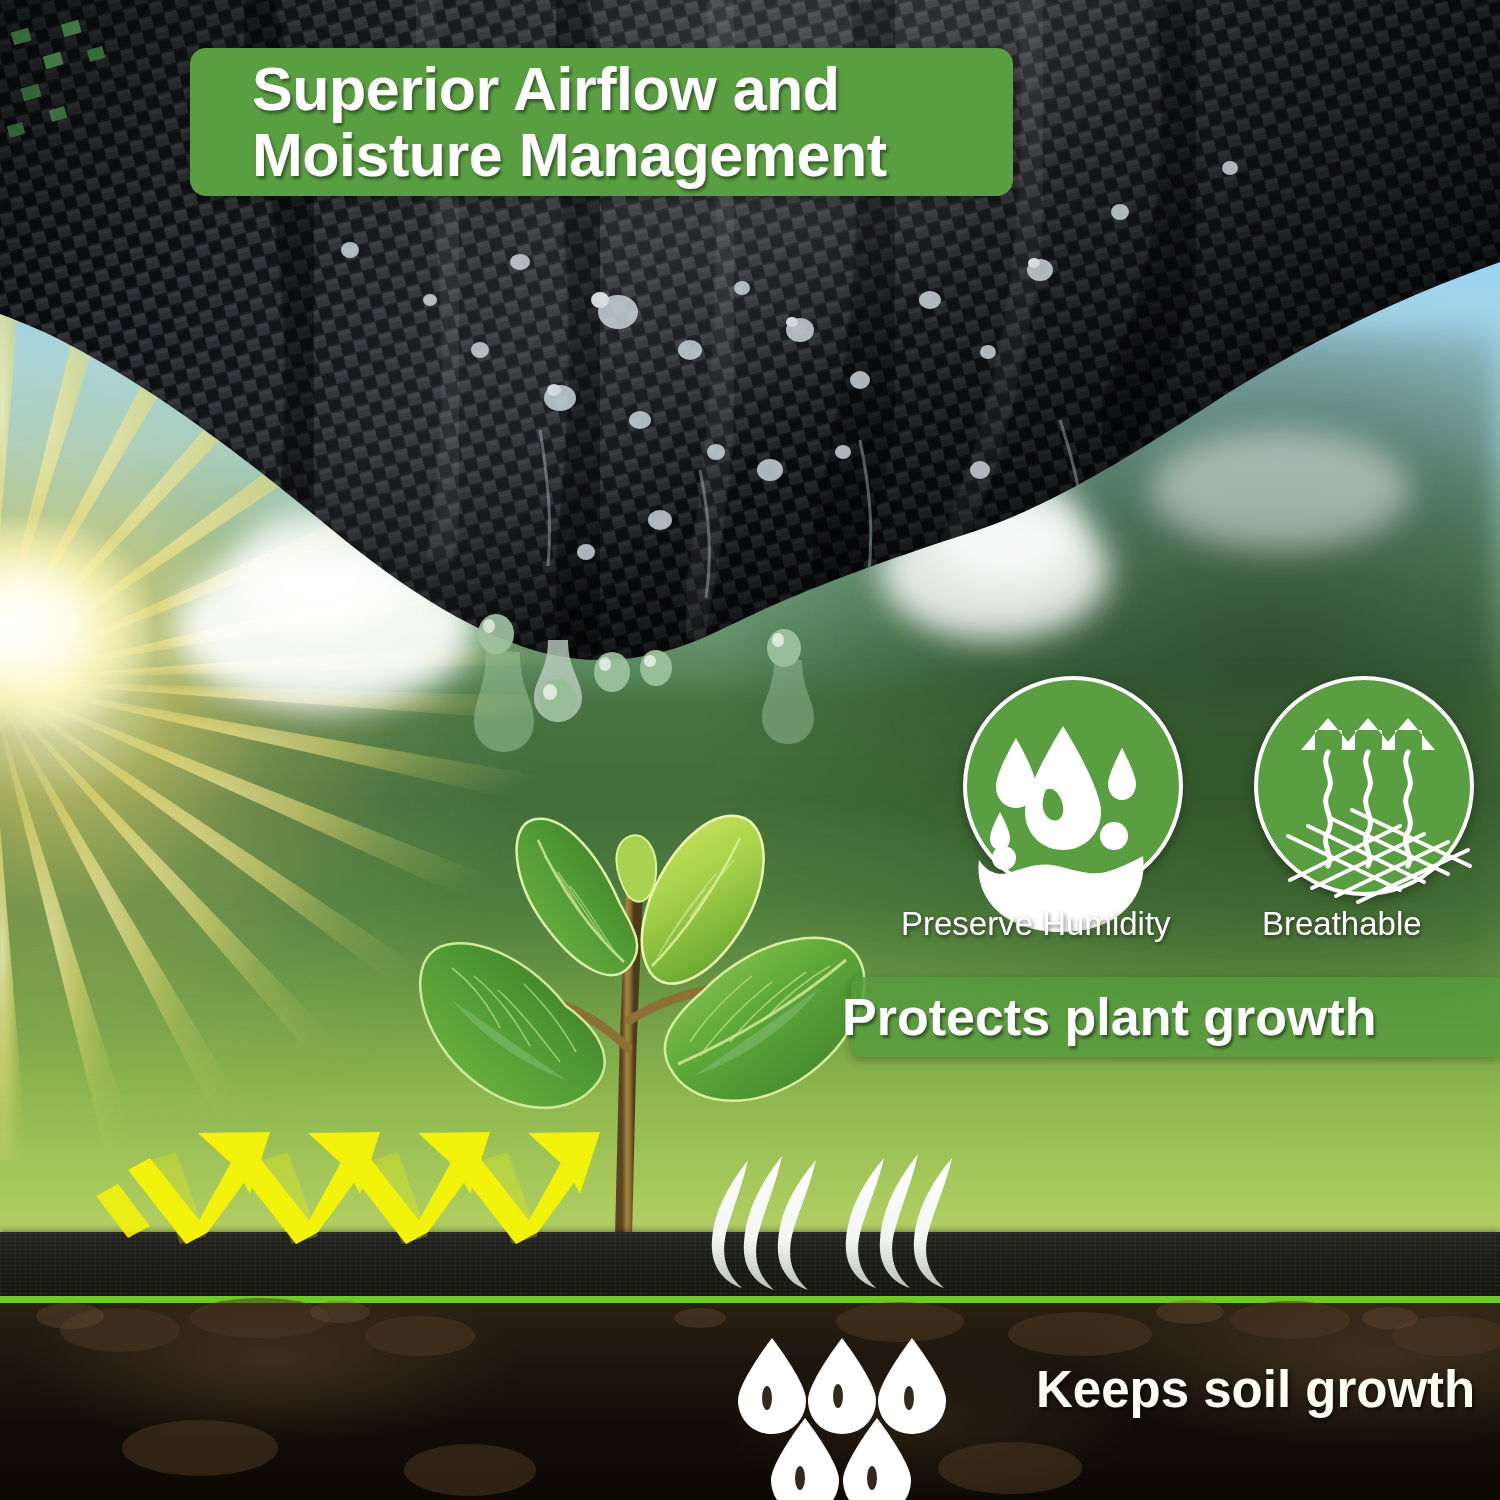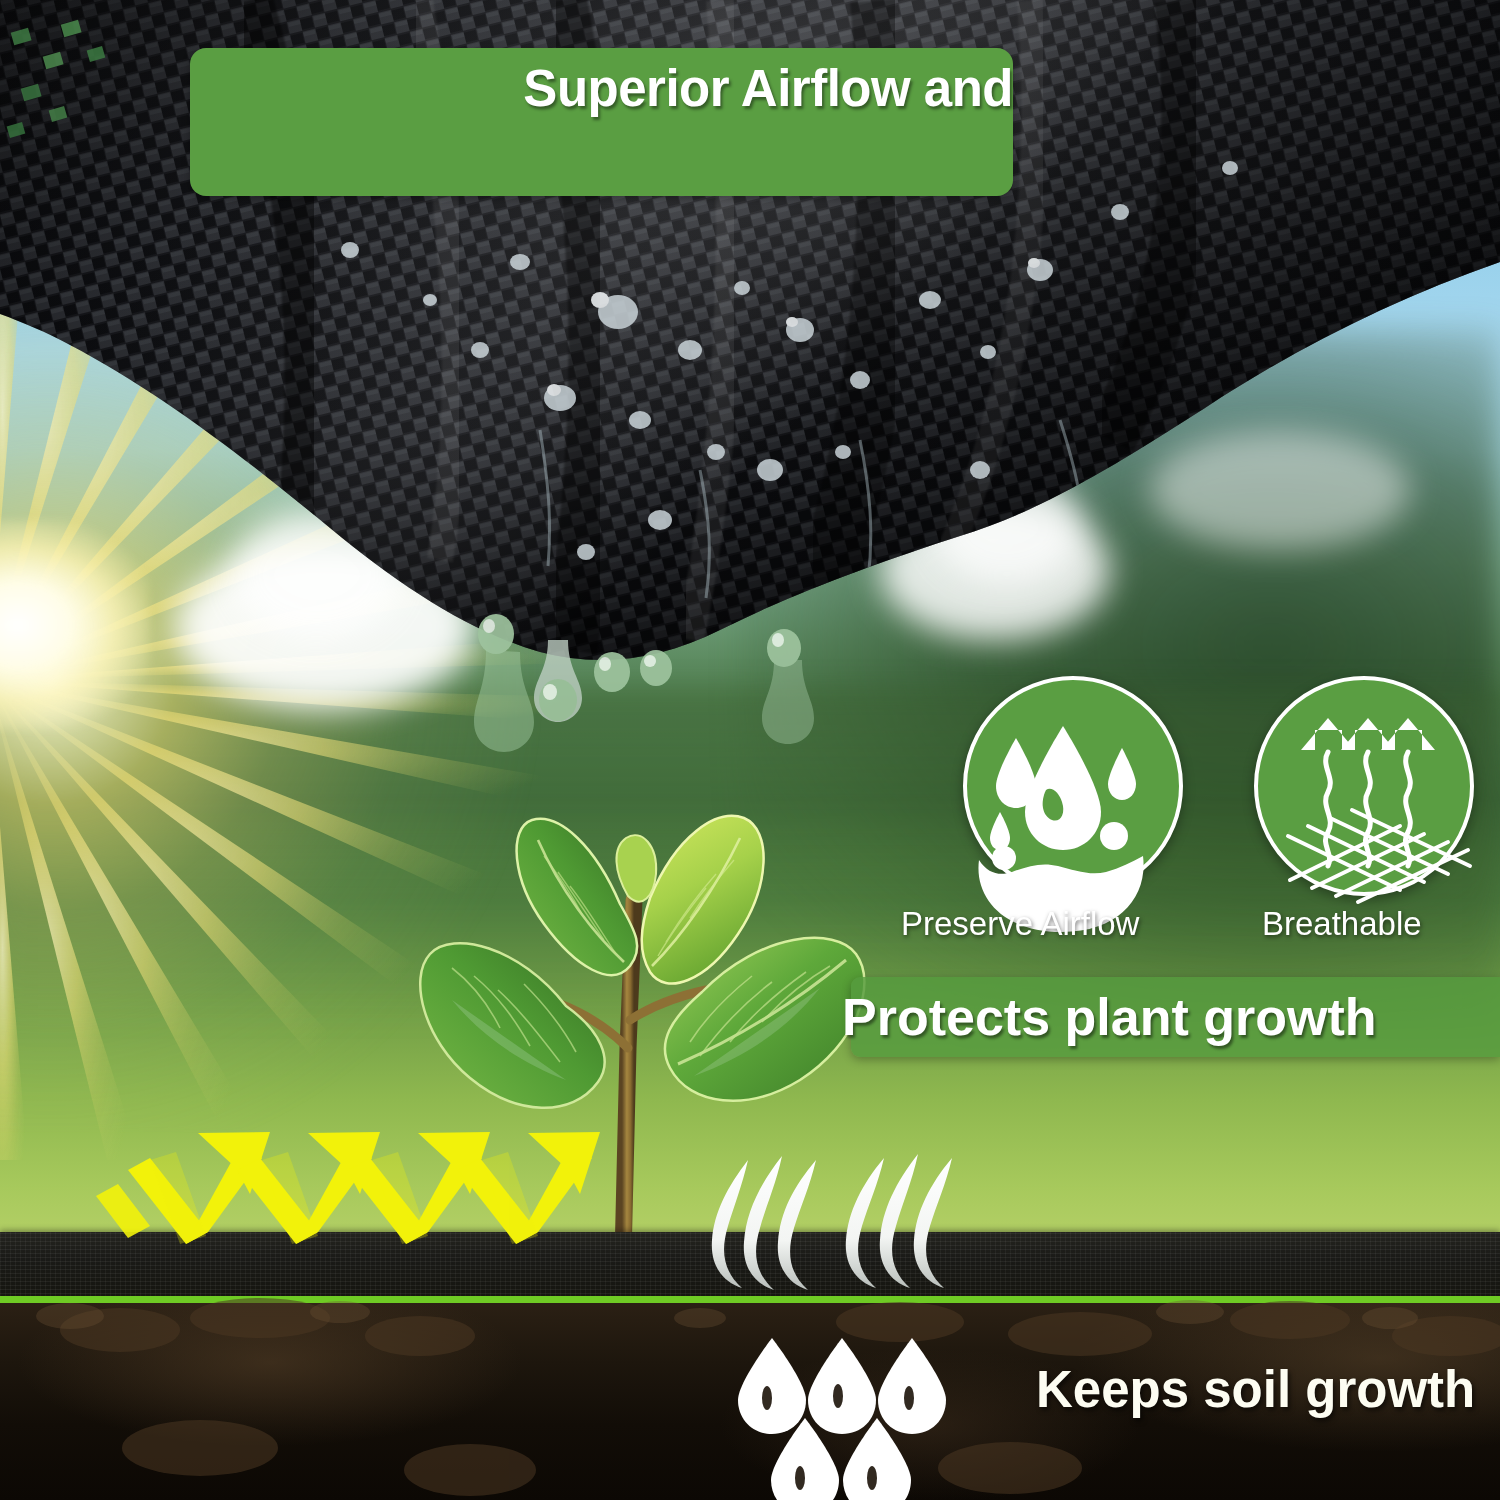--- a/index.html
+++ b/index.html
@@ -52,24 +52,23 @@
   .cloud{position:absolute;border-radius:50%;background:rgba(255,255,255,.92);filter:blur(16px);}
 
   
   .title-badge{
     position:absolute;left:190px;top:48px;width:823px;height:148px;
     background:#5a9e42;border-radius:16px;
     box-shadow:0 3px 9px rgba(0,0,0,.30);
     padding:8px 0 0 62px;
   }
   .title-line{
-    color:#ffffff;font-weight:bold;font-size:51px;line-height:66px;
+    color:#ffffff;font-weight:bold;font-size:61px;line-height:66px;
     letter-spacing:-.5px;white-space:nowrap;
     text-shadow:2px 3px 3px rgba(0,0,0,.42);
-    text-align:right;
   }
 
   
   .circle{
     position:absolute;border-radius:50%;background:#5a9e42;
     border:4px solid #ffffff;box-shadow:0 4px 12px rgba(0,0,0,.35);
   }
   .circle-label{
     position:absolute;color:#fff;font-size:33px;white-space:nowrap;
     text-shadow:1px 2px 4px rgba(0,0,0,.55);
@@ -276,20 +275,21 @@
         <path d="M486,650 C486,688 474,700 474,722 C474,740 488,752 504,752 C520,752 534,740 534,722 C534,700 520,690 520,652 Z" opacity=".55"></path>
         <ellipse cx="784" cy="648" rx="17" ry="19"></ellipse>
         <ellipse cx="778" cy="640" rx="6" ry="7" fill="#e8f4e8"></ellipse>
         <path d="M774,660 C774,690 762,700 762,718 C762,734 774,744 788,744 C802,744 814,734 814,718 C814,700 802,690 802,660 Z" opacity=".5"></path>
       </g>
     </g>
   </svg>
 
   <div class="title-badge">
     <div class="title-line">Superior Airflow and</div>
+    <div class="title-line">Moisture Management</div>
   </div>
 
   <svg class="ovl" viewBox="0 0 1500 1500">
     <defs>
       <linearGradient id="leafA" x1="0" y1="0" x2="1" y2="1">
         <stop offset="0%" stop-color="#9fd05a"></stop>
         <stop offset="45%" stop-color="#5ea83a"></stop>
         <stop offset="100%" stop-color="#3c7d28"></stop>
       </linearGradient>
       <linearGradient id="leafB" x1="0" y1="1" x2="1" y2="0">
@@ -502,21 +502,21 @@
 
       <path d="M1000,812 C1000,812 990,830 990,838 C990,845 994,850 1000,850 C1006,850 1010,845 1010,838 C1010,830 1000,812 1000,812 Z"></path>
 
       <circle cx="1004" cy="858" r="12"></circle>
       <circle cx="1114" cy="836" r="14"></circle>
 
       <path d="M979,860 C988,874 1000,876 1012,872 C1028,866 1042,862 1058,866 C1074,870 1090,876 1106,872 C1120,868 1132,862 1143,856
                C1148,896 1120,932 1062,932 C1004,932 974,898 979,860 Z"></path>
     </g>
   </svg>
-  <div class="circle-label" style="left:901px;top:905px;">Preserve Airflow</div>
+  <div class="circle-label" style="left:901px;top:905px;">Preserve Humidity</div>
 
   <div class="circle" style="left:1254px;top:676px;width:220px;height:220px;"></div>
   <svg class="ovl" viewBox="0 0 1500 1500">
     <g fill="#ffffff" stroke="none">
 
       <path d="M1315,730 L1342,730 L1342,750 L1355,750 L1328,718 L1301,750 L1315,750 Z"></path>
       <path d="M1355,730 L1382,730 L1382,750 L1395,750 L1368,718 L1341,750 L1355,750 Z"></path>
       <path d="M1395,730 L1422,730 L1422,750 L1435,750 L1408,718 L1381,750 L1395,750 Z"></path>
     </g>
 

